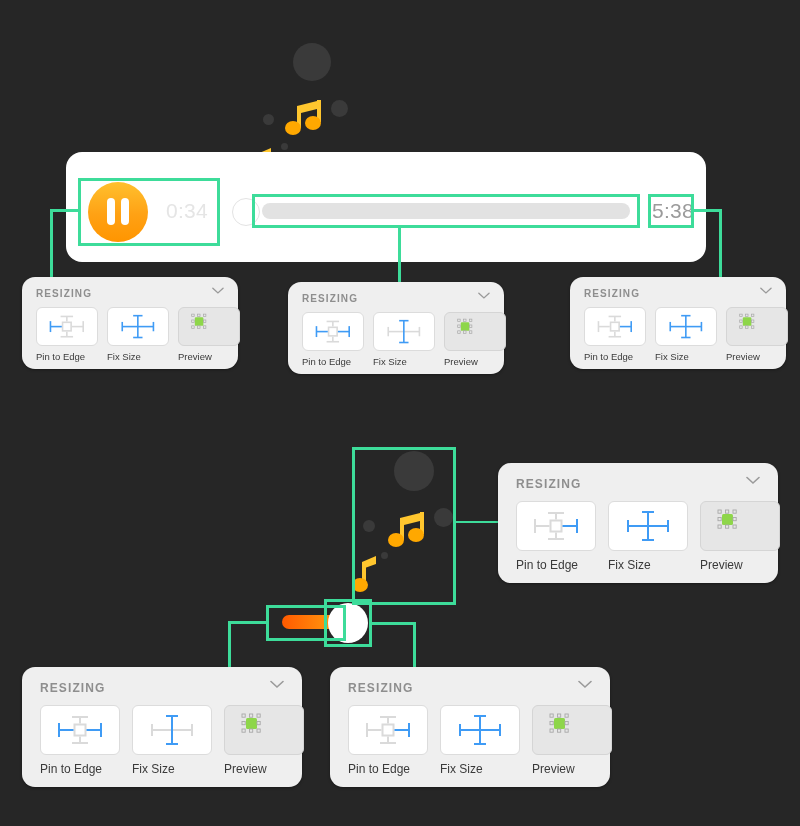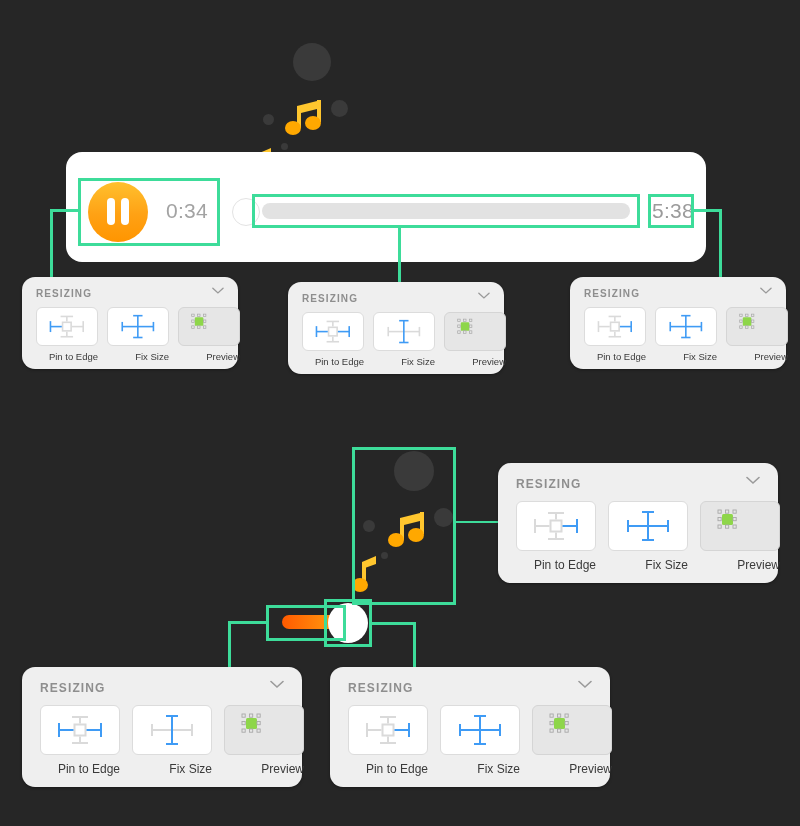--- a/index.html
+++ b/index.html
@@ -23,21 +23,21 @@
   }
   .pause-btn{
     position:absolute;left:88px;top:182px;width:60px;height:60px;border-radius:50%;
     background:linear-gradient(180deg,#ffc02e 0%,#ffa114 55%,#ff9500 100%);
   }
   .pause-btn .bar{position:absolute;top:16px;width:8px;height:27px;background:#fff;border-radius:4px;}
   .pause-btn .bar.l{left:19px;}
   .pause-btn .bar.r{left:33px;}
   .time-cur{
     position:absolute;left:166px;top:198px;width:46px;height:26px;
-    color:#a3a3a3;font-size:21px;line-height:26px;letter-spacing:.3px;
+    color:#e5e5e5;font-size:21px;line-height:26px;letter-spacing:.3px;
   }
   .knob-top{
     position:absolute;left:232px;top:198px;width:28px;height:28px;border-radius:50%;
     background:#ffffff;border:1.5px solid #e3e3e3;box-sizing:border-box;
   }
   .track-top{
     position:absolute;left:262px;top:203px;width:368px;height:16px;border-radius:8px;
     background:#e2e2e2;
   }
   .time-tot{
@@ -63,21 +63,21 @@
   .panel{
     position:absolute;background:#efefef;border-radius:13px;
     box-shadow:0 1px 3px rgba(0,0,0,.35);
   }
   .panel-title{
     position:absolute;color:#8e8e8e;font-size:11px;letter-spacing:1.1px;font-weight:bold;
   }
   .chev{position:absolute;color:#9a9a9a;}
   .chev svg{display:block;}
   .tiles{position:absolute;display:flex;}
-  .tile{display:flex;flex-direction:column;align-items:flex-end;}
+  .tile{display:flex;flex-direction:column;align-items:flex-start;}
   .tile-box{
     background:#ffffff;border:1px solid #dcdcdc;border-radius:6px;
     display:flex;align-items:center;justify-content:center;box-sizing:border-box;
   }
   .tile-box.prev{background:#e6e6e6;border:1px solid #d5d5d5;}
   .tile-label{color:#3a3a3a;text-align:center;white-space:nowrap;}
   .tile svg{display:block;}
 
   
   .panel.sm .panel-title{font-size:10px;}

